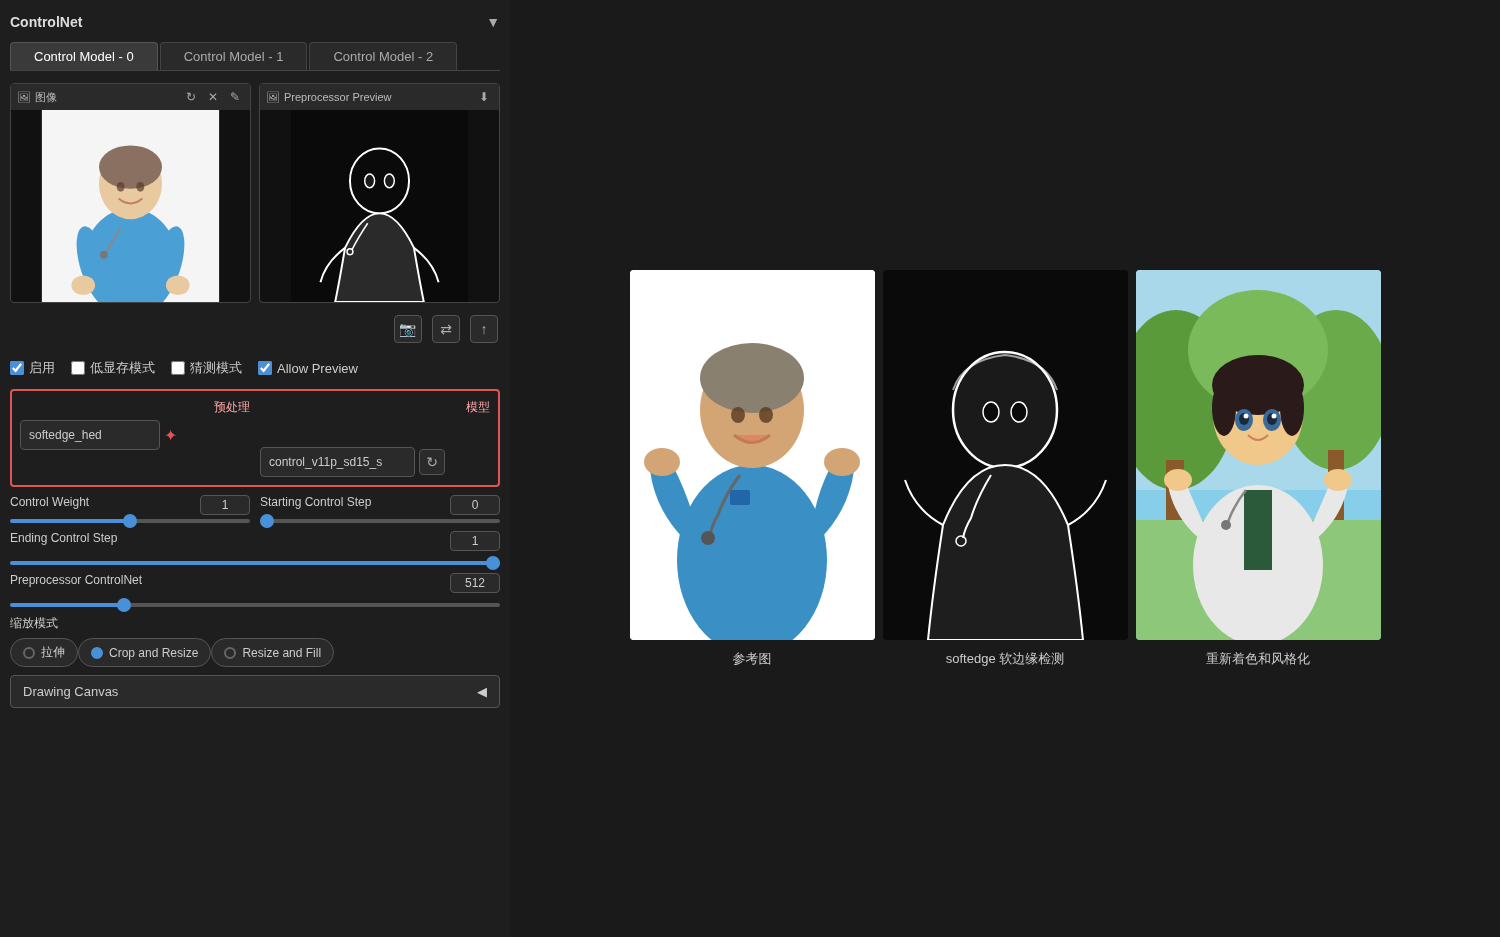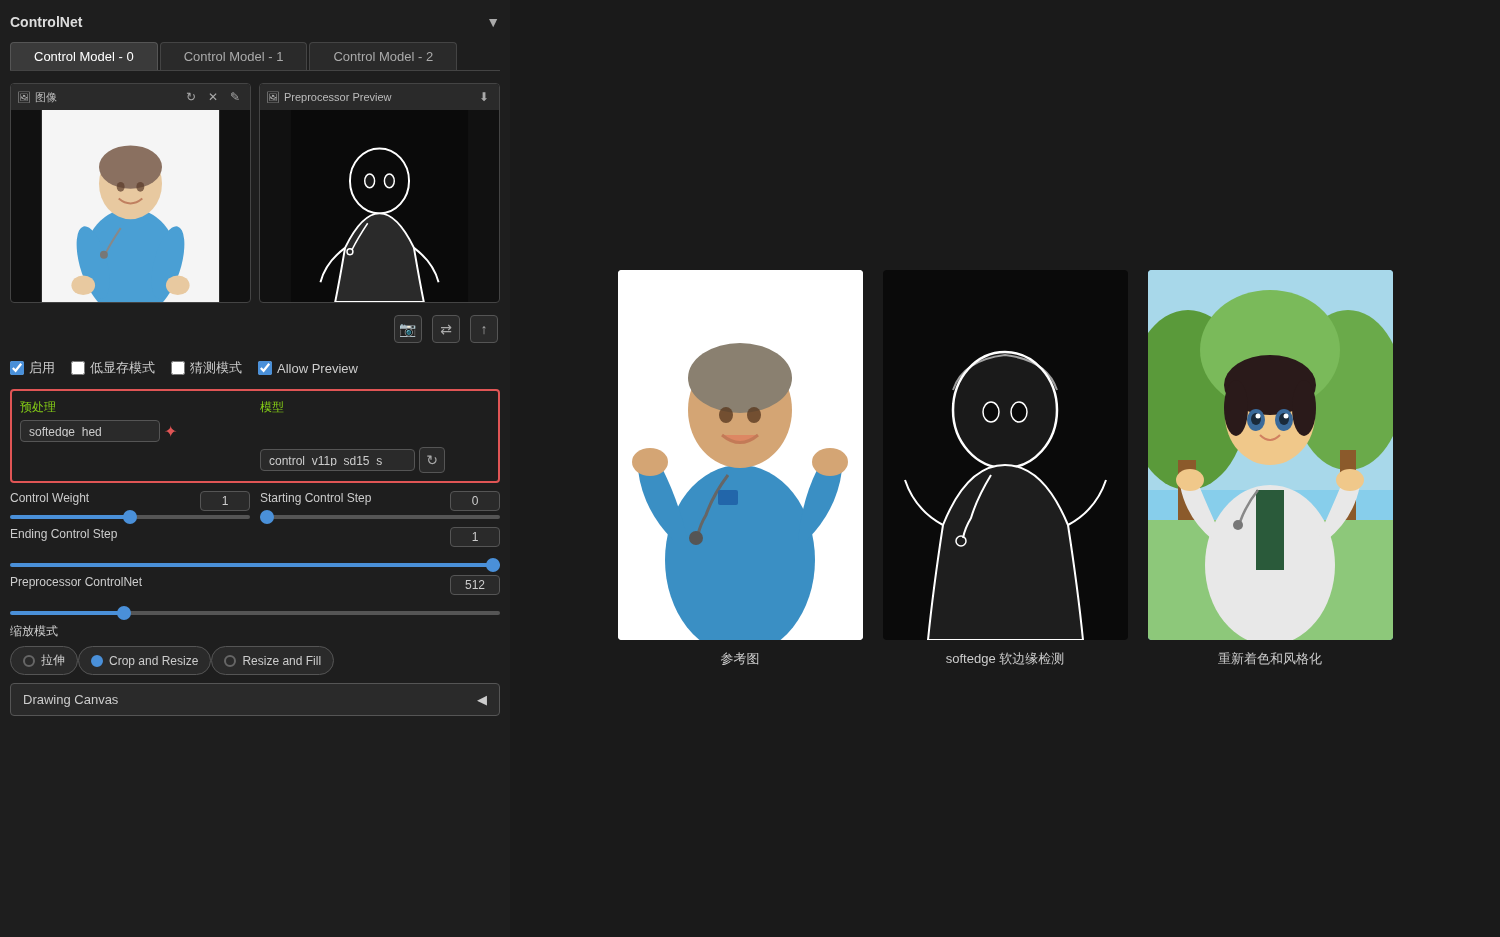--- a/index.html
+++ b/index.html
@@ -160,37 +160,38 @@
       display: flex;
       gap: 10px;
     }
     .field-group {
       display: flex;
       flex-direction: column;
       gap: 4px;
     }
     .field-group label {
       font-size: 12px;
-      color: #84cc16;
+      color: #fca5a5;
+      text-align: right;
     }
     .field-row {
       display: flex;
       align-items: center;
       gap: 4px;
     }
     select.styled-select {
       background: #2a2a2a;
       color: #ccc;
       border: 1px solid #555;
       border-radius: 4px;
       padding: 4px 8px;
       font-size: 12px;
       cursor: pointer;
       appearance: none;
-      height: 22px;
+      height: 30px;
     }
     .icon-spark {
       color: #e05555;
       font-size: 16px;
     }
     .icon-refresh {
       width: 26px;
       height: 26px;
       background: #2a2a2a;
       border: 1px solid #555;
@@ -199,21 +200,21 @@
       align-items: center;
       justify-content: center;
       cursor: pointer;
       color: #aaa;
       font-size: 14px;
     }
     
     .slider-section {
       display: flex;
       flex-direction: column;
-      gap: 16px;
+      gap: 10px;
     }
     .slider-row-header {
       display: flex;
       align-items: flex-start;
       justify-content: space-between;
     }
     .slider-label {
       font-size: 12px;
       color: #ccc;
     }
@@ -310,21 +311,21 @@
     
     .right-panel {
       flex: 1;
       display: flex;
       align-items: center;
       justify-content: center;
       padding: 20px;
     }
     .images-display {
       display: flex;
-      gap: 20px;
+      gap: 8px;
       align-items: flex-start;
       text-align: center;
     }
     .result-image-box {
       display: flex;
       flex-direction: column;
       align-items: center;
       gap: 10px;
     }
     .result-image {

